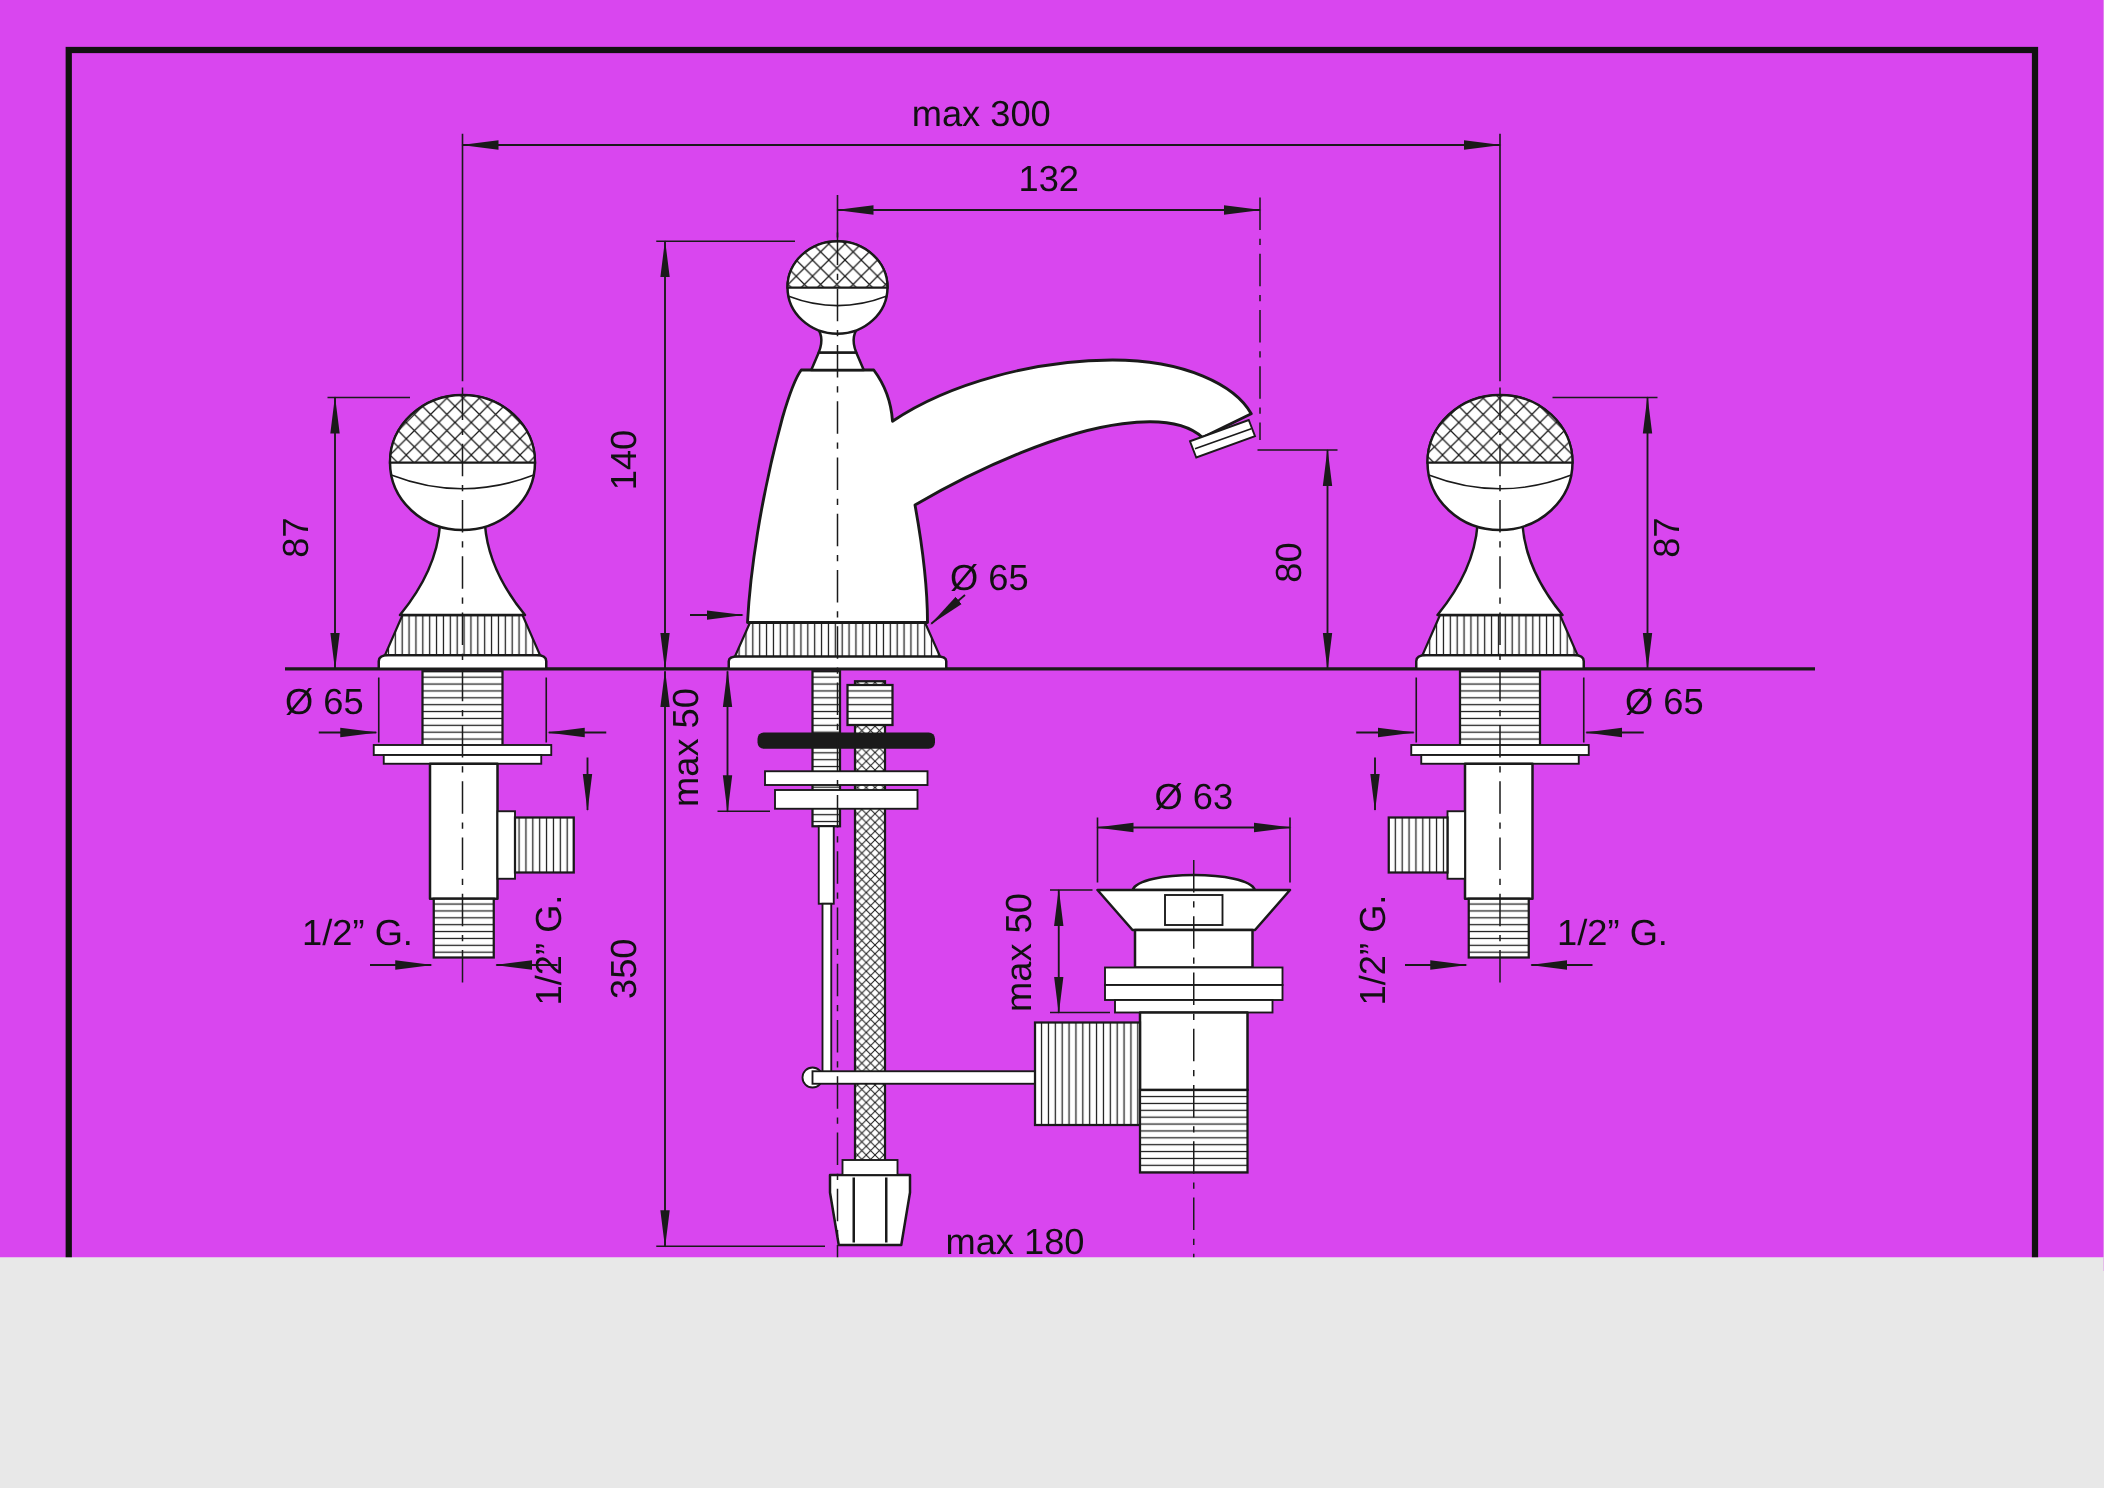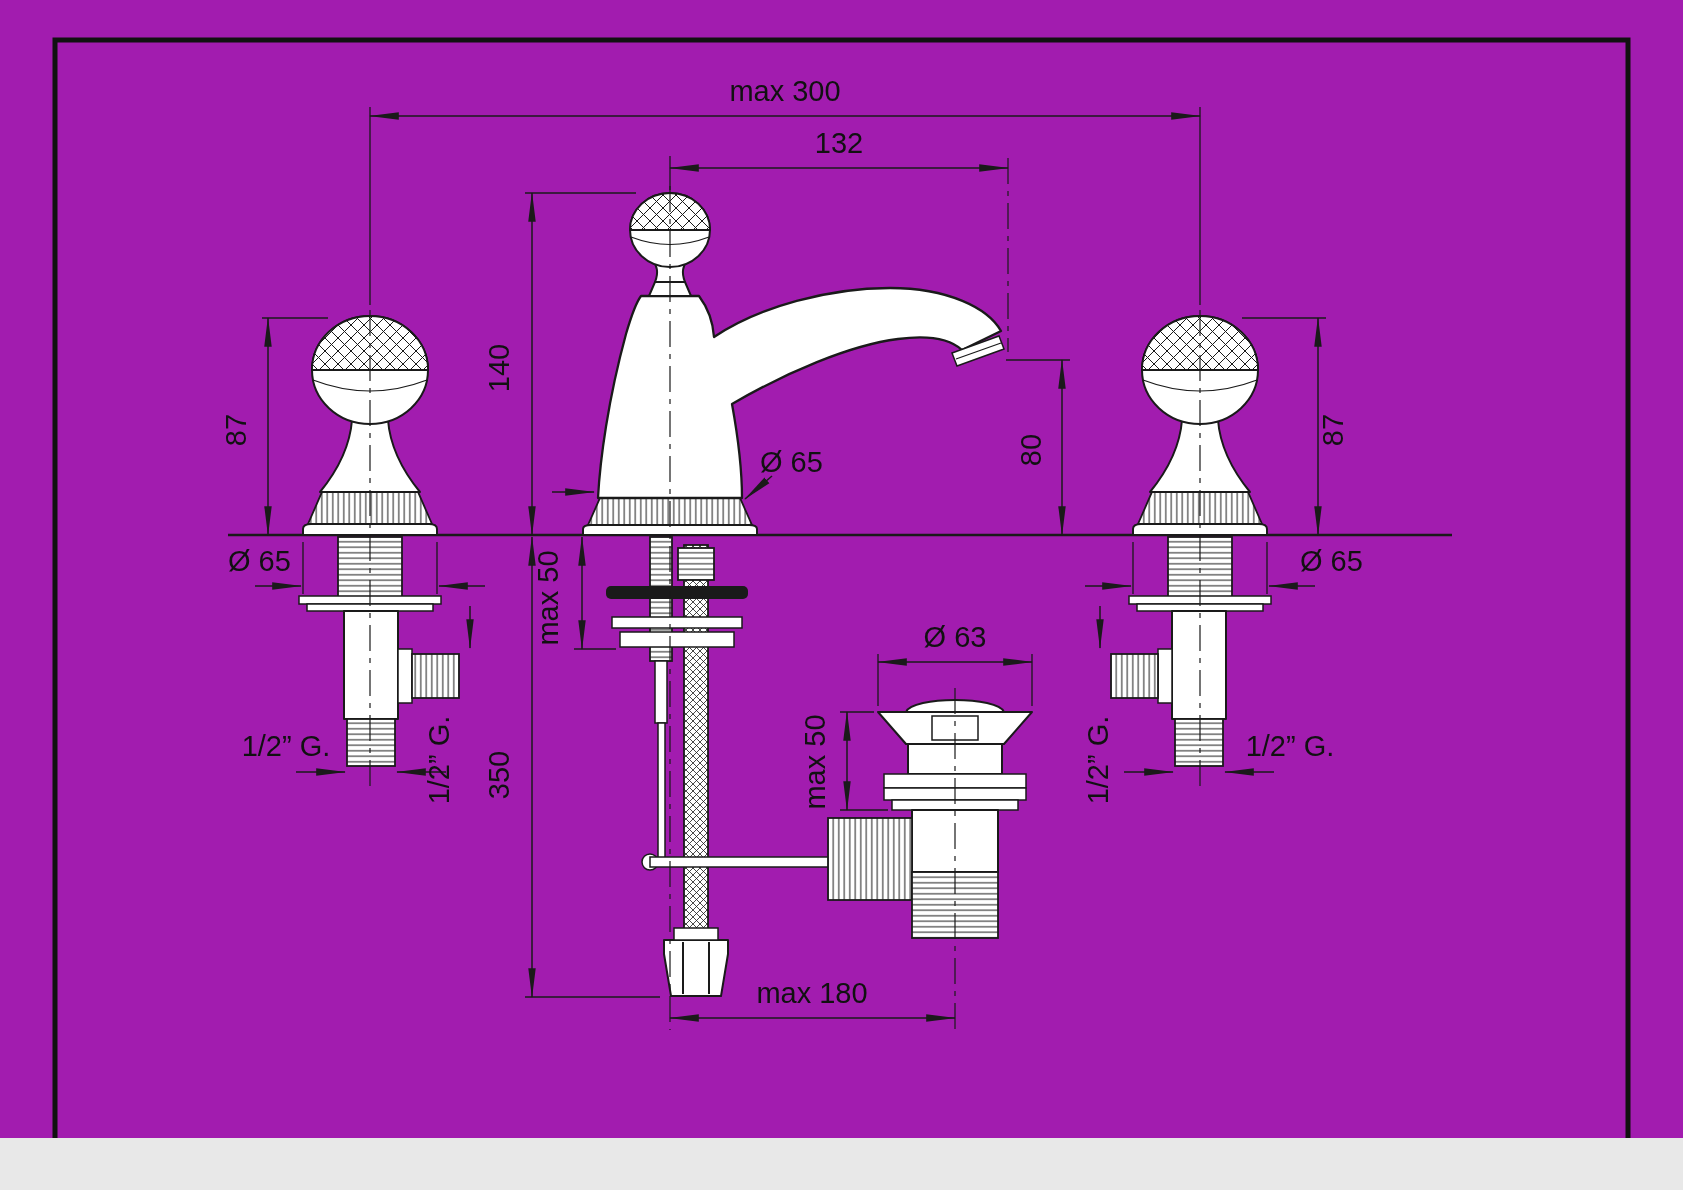--- a/index.html
+++ b/index.html
@@ -1,16 +1,16 @@
 <!DOCTYPE html>
 <html><head>
 <meta charset="utf-8">
 <style>
   html,body { margin:0; padding:0; background:#e8e8e8; }
-  .sheet { position:relative; width:1683px; height:1138px; background:#a21caf; overflow:hidden; }
+  .sheet { position:relative; width:1683px; height:1006px; background:#d946ef; overflow:hidden; }
   svg { display:block; }
   .s   { stroke:#1a1a1a; stroke-width:2; fill:none; stroke-linejoin:round; }
   .sf  { stroke:#1a1a1a; stroke-width:2; fill:#ffffff; stroke-linejoin:round; }
   .sf15{ stroke:#1a1a1a; stroke-width:1.5; fill:#ffffff; }
   .pat-x { fill:url(#xhatch); stroke:#1a1a1a; stroke-width:1.8; }
   .pat-v { fill:url(#vlines); stroke:#1a1a1a; stroke-width:1.8; }
   .pat-h { fill:url(#hlines); stroke:#1a1a1a; stroke-width:1.8; }
   .pat-b { fill:url(#braid);  stroke:#1a1a1a; stroke-width:1.8; }
   .dim { stroke:#1a1a1a; stroke-width:1.5; fill:none; }
   .ext { stroke:#1a1a1a; stroke-width:1.3; fill:none; }

